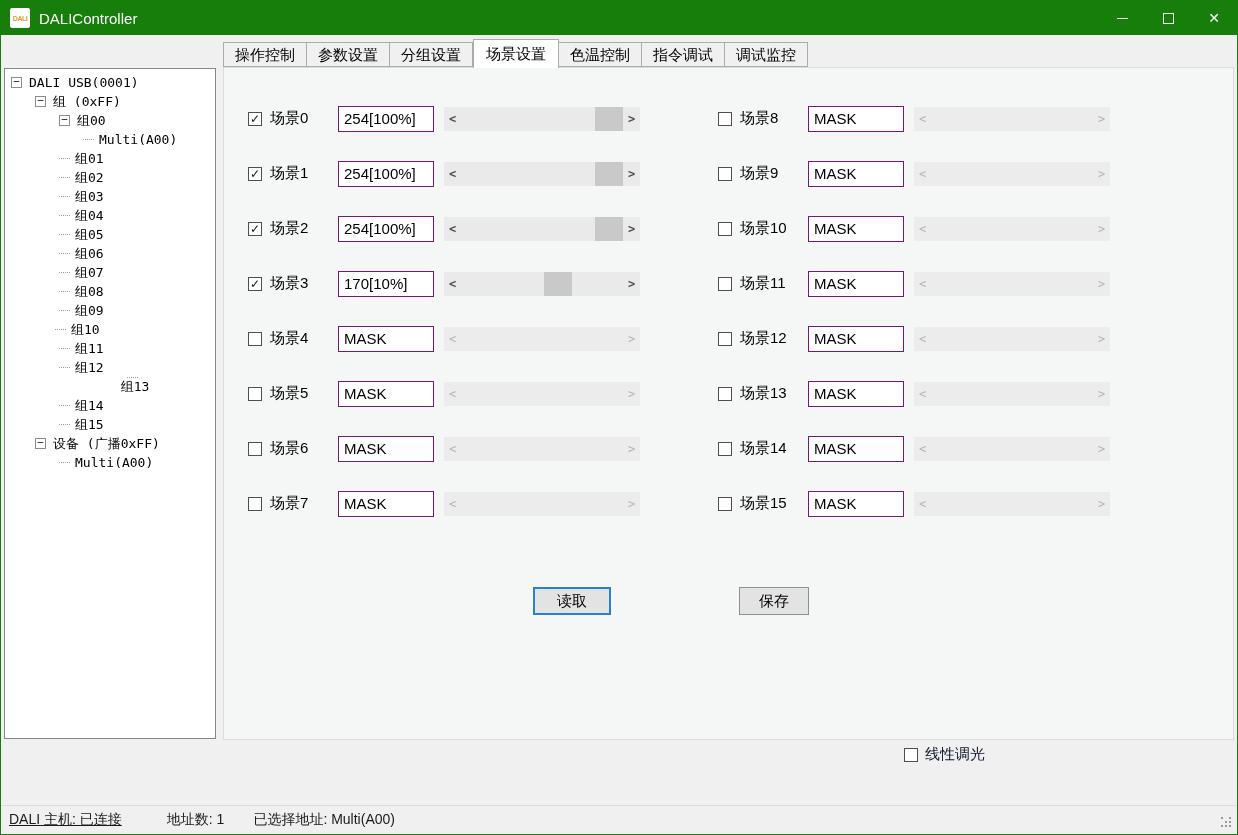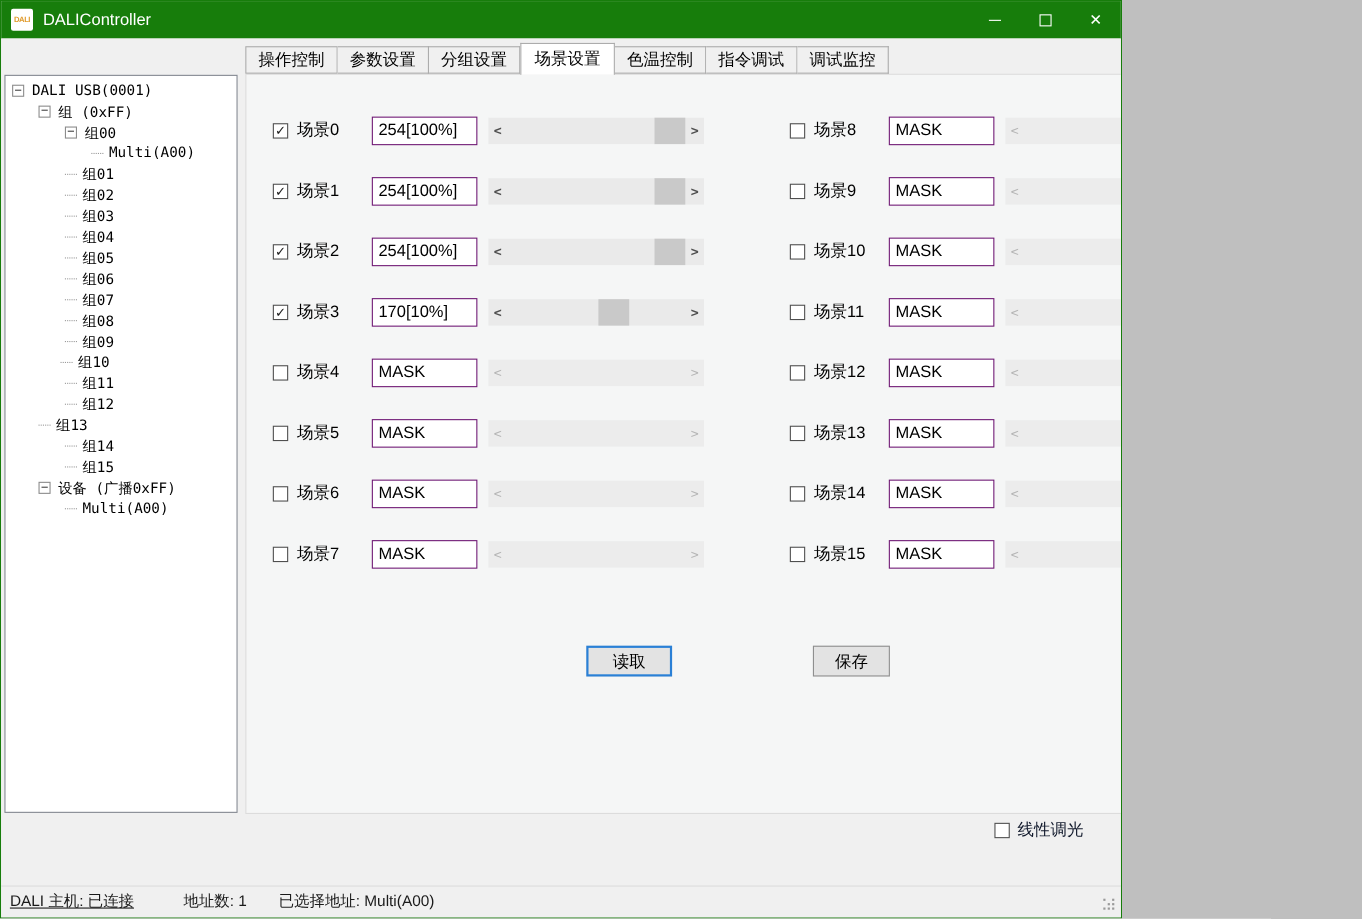--- a/index.html
+++ b/index.html
@@ -1,20 +1,20 @@
 <!DOCTYPE html>
 <html><head>
 <meta charset="utf-8">
 <style>
   * { margin:0; padding:0; box-sizing:border-box; }
   html,body { background:#bfbfbf; }
   body { font-family:"Liberation Sans", sans-serif; }
 
   .window{
-    width:1020px; height:835px; border:1px solid #177d0b;
+    width:1238px; height:835px; border:1px solid #177d0b;
     background:#f0f0f0; position:relative; overflow:hidden;
     display:flex; flex-direction:column;
   }
 
   
   .titlebar{
     height:34px; background:#177d0b; display:flex; align-items:center;
     flex:none; color:#fff;
   }
   .app-icon{
@@ -212,21 +212,21 @@
           <span>组10</span>
         </div>
         <div class="tree-item" style="padding-left: 54px;">
           <span class="stub"></span>
           <span>组11</span>
         </div>
         <div class="tree-item" style="padding-left: 54px;">
           <span class="stub"></span>
           <span>组12</span>
         </div>
-        <div class="tree-item" style="padding-left: 30px;">
+        <div class="tree-item" style="padding-left: 50px; flex-direction: column;">
           <span class="stub"></span>
           <span>组13</span>
         </div>
         <div class="tree-item" style="padding-left: 54px;">
           <span class="stub"></span>
           <span>组14</span>
         </div>
         <div class="tree-item" style="padding-left: 54px;">
           <span class="stub"></span>
           <span>组15</span>

